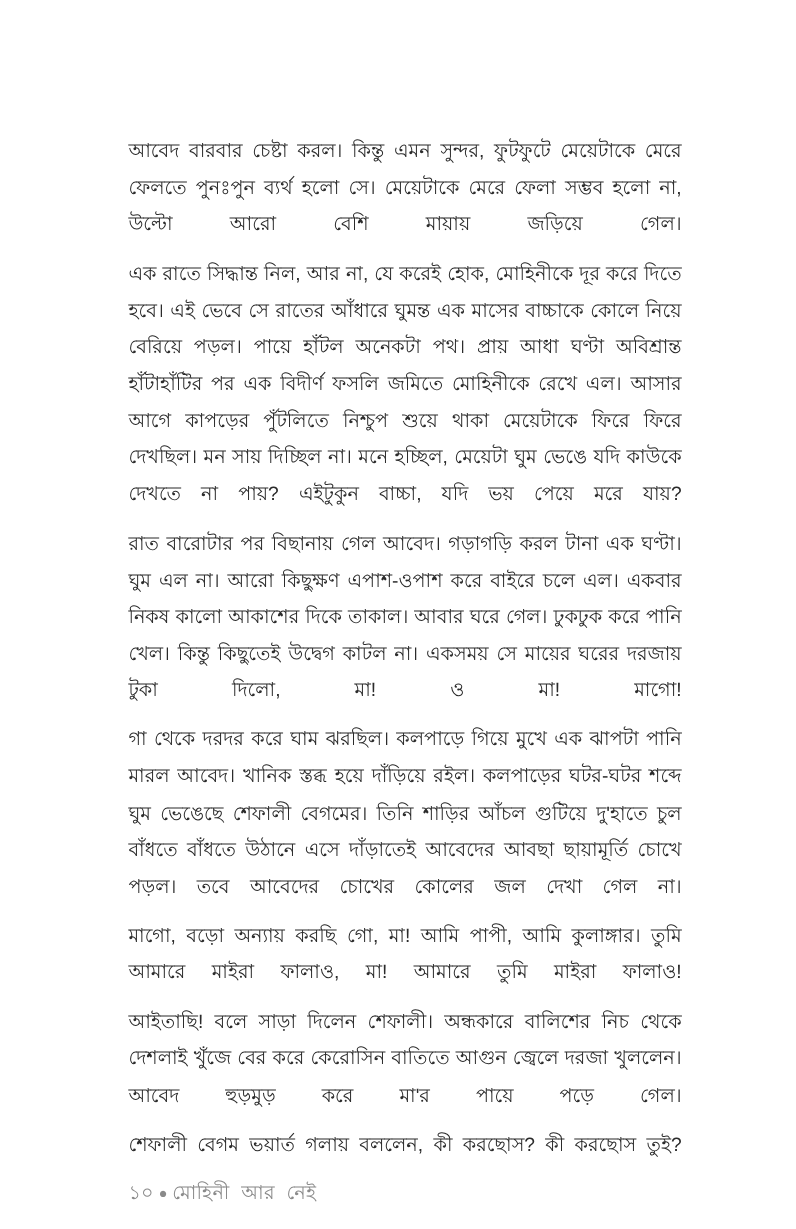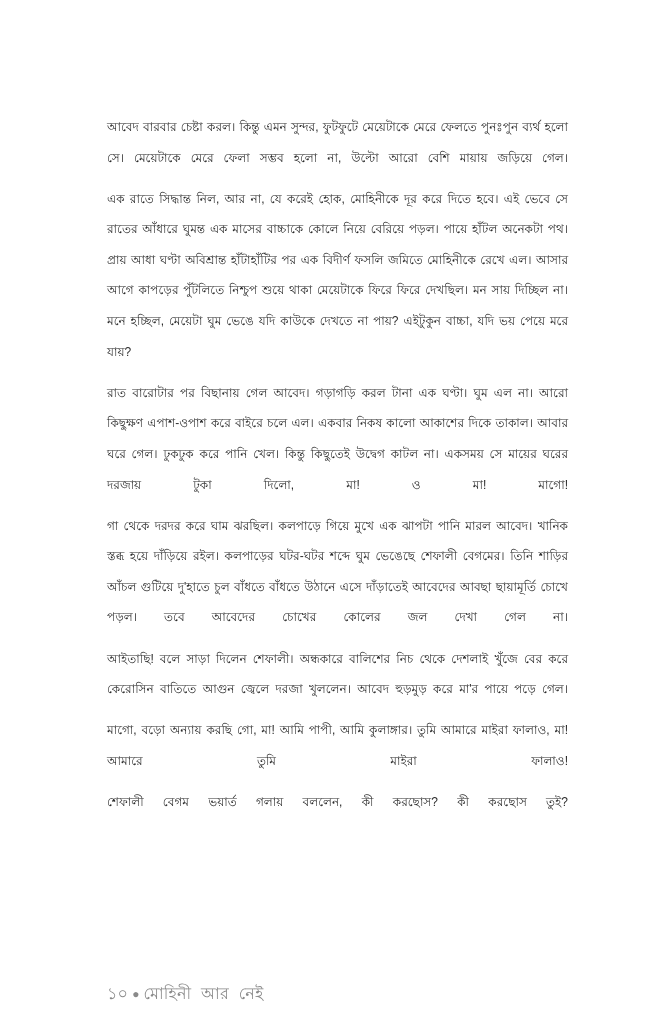--- a/index.html
+++ b/index.html
@@ -22,21 +22,21 @@
   .text-block {
     position: absolute;
     left: 107px;
     top: 112px;
     width: 461px;
   }
   .para {
     margin: 0 0 10.5px 0;
     padding: 0;
     font-family: "Liberation Sans", "DejaVu Sans", sans-serif;
-    font-size: 12px;
+    font-size: 16px;
     line-height: 30.6px;
     color: #2b2b2b;
     text-align: justify;
     text-justify: inter-word;
     word-spacing: 0.5px;
     -webkit-font-smoothing: antialiased;
   }
   .para:last-child {
     margin-bottom: 0;
   }
@@ -62,22 +62,22 @@
 </head>
 <body>
 
 <div class="page">
 
   <div class="text-block">
     <p class="para full-justify">আবেদ বারবার চেষ্টা করল। কিন্তু এমন সুন্দর, ফুটফুটে মেয়েটাকে মেরে ফেলতে পুনঃপুন ব্যর্থ হলো সে। মেয়েটাকে মেরে ফেলা সম্ভব হলো না, উল্টো আরো বেশি মায়ায় জড়িয়ে গেল।</p>
     <p class="para full-justify">এক রাতে সিদ্ধান্ত নিল, আর না, যে করেই হোক, মোহিনীকে দূর করে দিতে হবে। এই ভেবে সে রাতের আঁধারে ঘুমন্ত এক মাসের বাচ্চাকে কোলে নিয়ে বেরিয়ে পড়ল। পায়ে হাঁটল অনেকটা পথ। প্রায় আধা ঘণ্টা অবিশ্রান্ত হাঁটাহাঁটির পর এক বিদীর্ণ ফসলি জমিতে মোহিনীকে রেখে এল। আসার আগে কাপড়ের পুঁটলিতে নিশ্চুপ শুয়ে থাকা মেয়েটাকে ফিরে ফিরে দেখছিল। মন সায় দিচ্ছিল না। মনে হচ্ছিল, মেয়েটা ঘুম ভেঙে যদি কাউকে দেখতে না পায়? এইটুকুন বাচ্চা, যদি ভয় পেয়ে মরে যায়?</p>
     <p class="para full-justify">রাত বারোটার পর বিছানায় গেল আবেদ। গড়াগড়ি করল টানা এক ঘণ্টা। ঘুম এল না। আরো কিছুক্ষণ এপাশ-ওপাশ করে বাইরে চলে এল। একবার নিকষ কালো আকাশের দিকে তাকাল। আবার ঘরে গেল। ঢুকঢুক করে পানি খেল। কিন্তু কিছুতেই উদ্বেগ কাটল না। একসময় সে মায়ের ঘরের দরজায় টুকা দিলো, মা! ও মা! মাগো!</p>
     <p class="para full-justify">গা থেকে দরদর করে ঘাম ঝরছিল। কলপাড়ে গিয়ে মুখে এক ঝাপটা পানি মারল আবেদ। খানিক স্তব্ধ হয়ে দাঁড়িয়ে রইল। কলপাড়ের ঘটর-ঘটর শব্দে ঘুম ভেঙেছে শেফালী বেগমের। তিনি শাড়ির আঁচল গুটিয়ে দু'হাতে চুল বাঁধতে বাঁধতে উঠানে এসে দাঁড়াতেই আবেদের আবছা ছায়ামূর্তি চোখে পড়ল। তবে আবেদের চোখের কোলের জল দেখা গেল না।</p>
+    <p class="para full-justify">মাগো, বড়ো অন্যায় করছি গো, মা! আমি পাপী, আমি কুলাঙ্গার। তুমি আমারে মাইরা ফালাও, মা! আমারে তুমি মাইরা ফালাও!</p>
     <p class="para full-justify">আইতাছি! বলে সাড়া দিলেন শেফালী। অন্ধকারে বালিশের নিচ থেকে দেশলাই খুঁজে বের করে কেরোসিন বাতিতে আগুন জ্বেলে দরজা খুললেন। আবেদ হুড়মুড় করে মা'র পায়ে পড়ে গেল।</p>
-    <p class="para full-justify">মাগো, বড়ো অন্যায় করছি গো, মা! আমি পাপী, আমি কুলাঙ্গার। তুমি আমারে মাইরা ফালাও, মা! আমারে তুমি মাইরা ফালাও!</p>
     <p class="para full-justify">শেফালী বেগম ভয়ার্ত গলায় বললেন, কী করছোস? কী করছোস তুই?</p>
 
   </div>
 
   <div class="footer">
     <span class="page-num">১০</span><span class="sep">●</span><span class="book-title">মোহিনী আর নেই</span>
   </div>
 
 </div>
 

